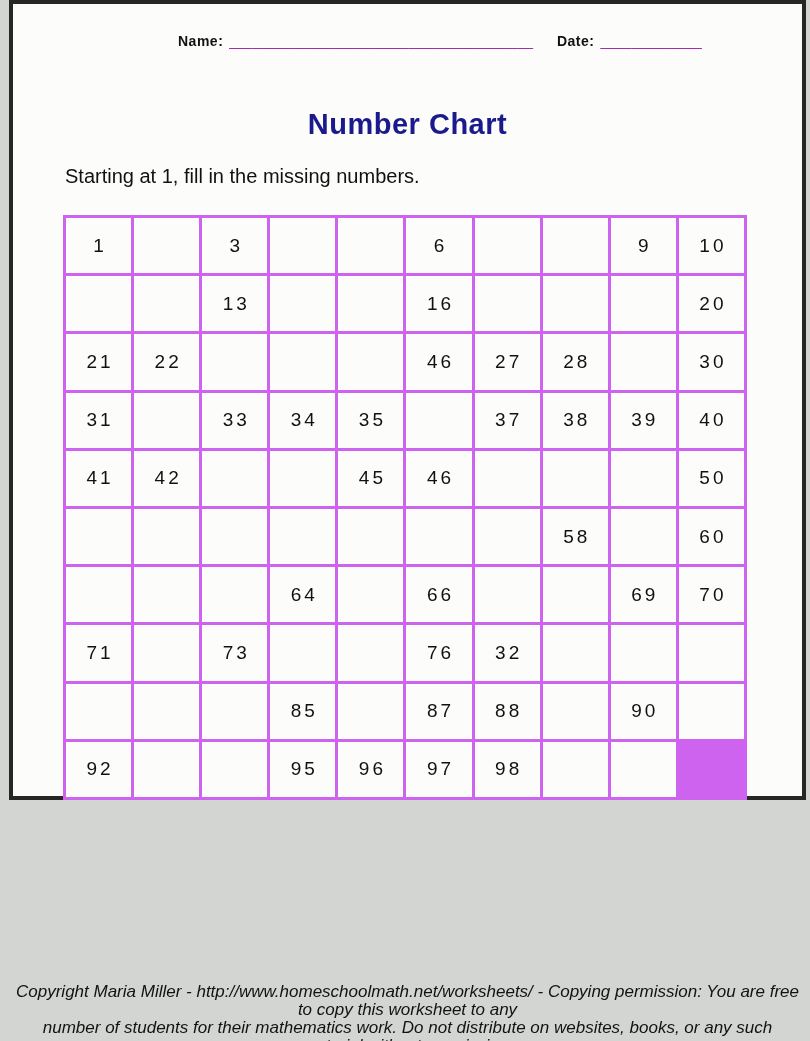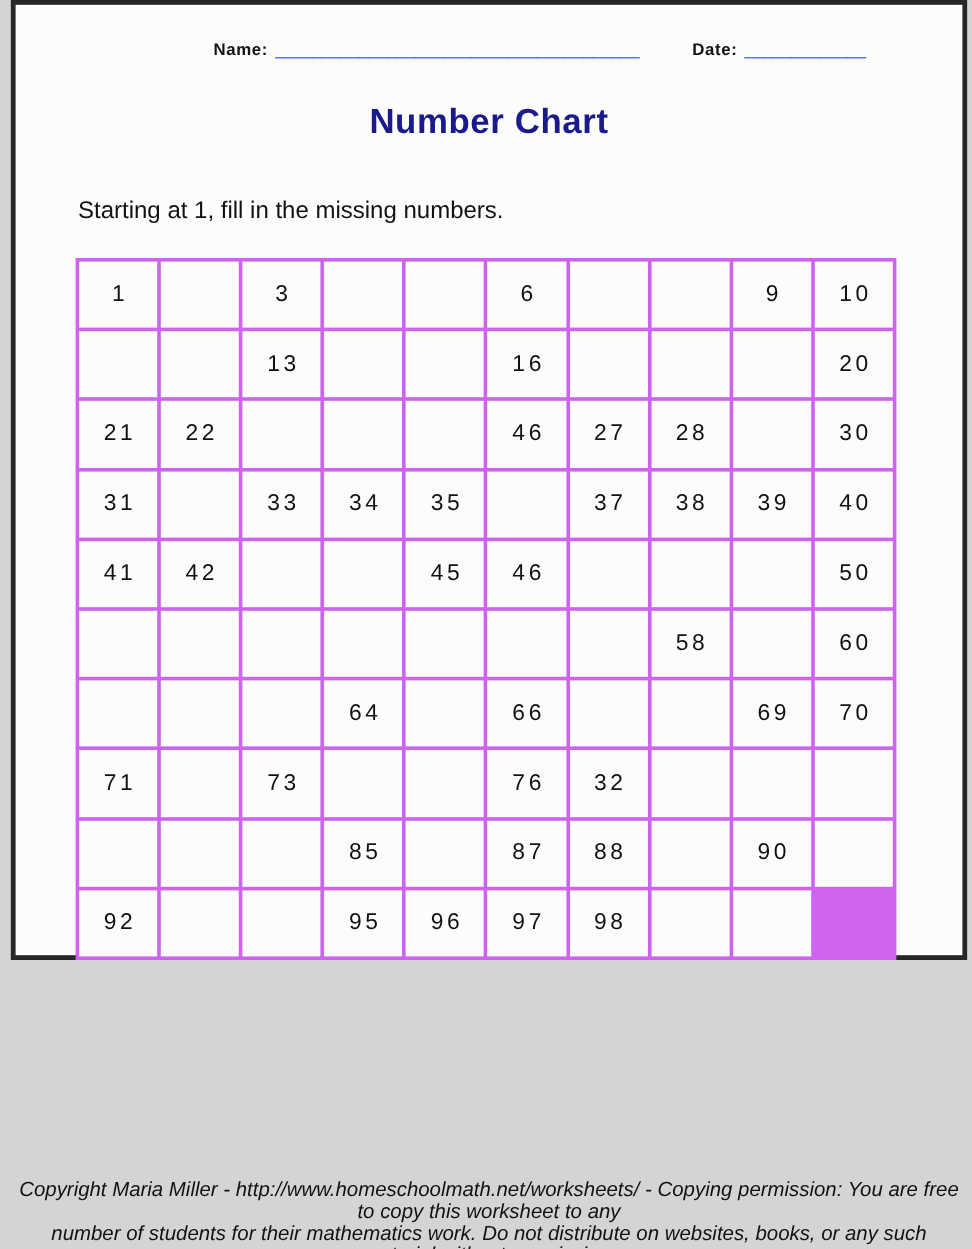--- a/index.html
+++ b/index.html
@@ -36,28 +36,28 @@
     align-items: baseline;
     white-space: nowrap;
   }
   .field-label {
     font-weight: bold;
     font-size: 14px;
     letter-spacing: 0.5px;
   }
   .fill-line {
     font-size: 14px;
-    color: #1d4ed8;
+    color: #a21caf;
     margin-left: 6px;
     letter-spacing: 0px;
   }
-  .date-label { margin-left: 44px; }
+  .date-label { margin-left: 24px; }
   .title {
     position: absolute;
-    left: 0; top: 82px;
+    left: 0; top: 104px;
     width: 100%;
     text-align: center;
     font-size: 29px;
     font-weight: bold;
     color: var(--title-color);
     letter-spacing: 0.5px;
   }
   .instruction {
     position: absolute;
     left: 52px; top: 161px;

